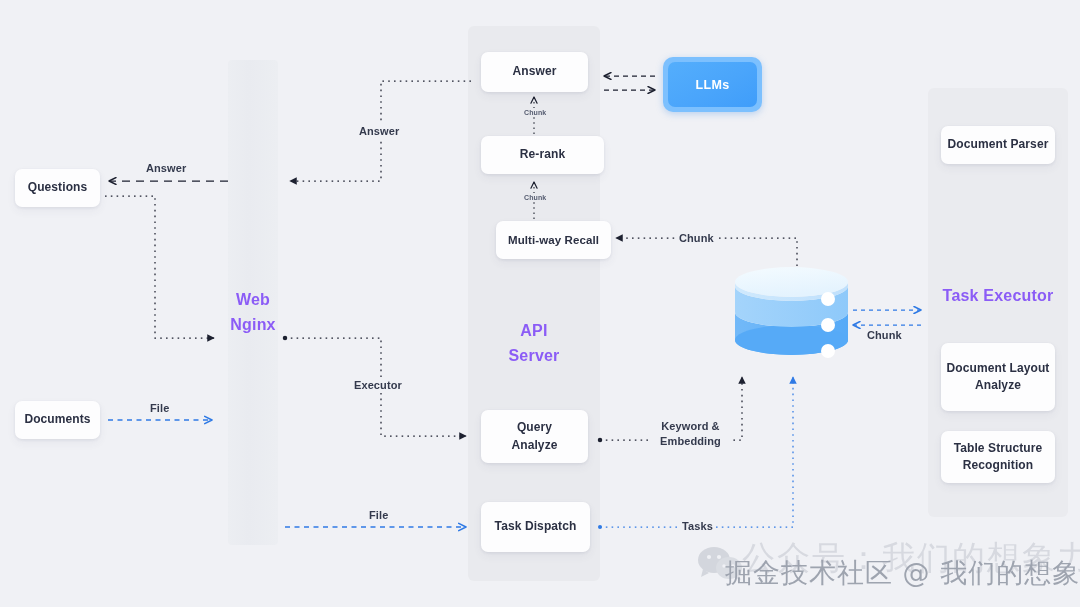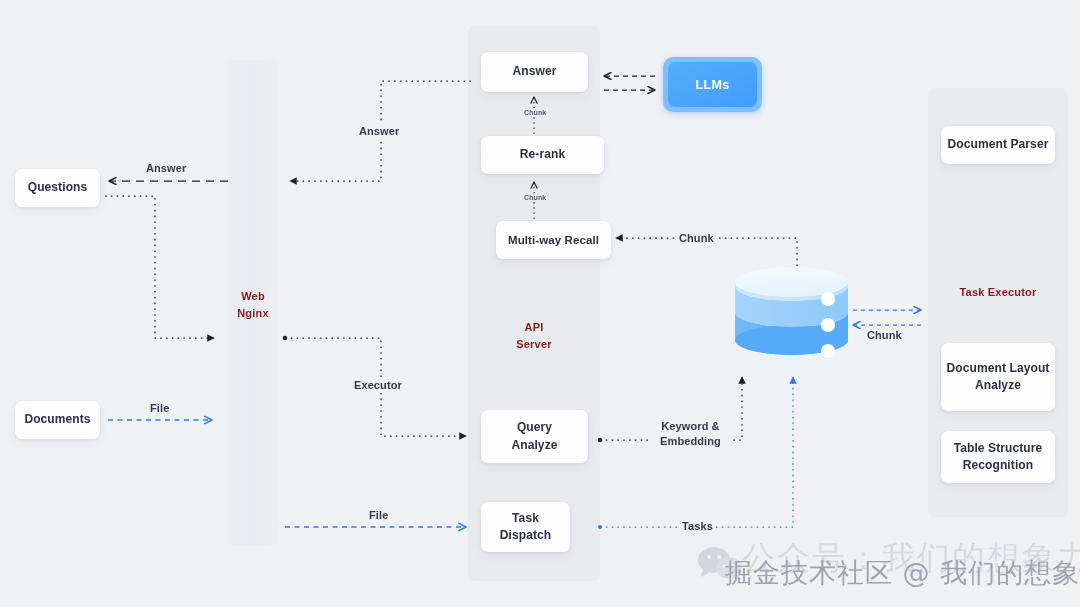--- a/index.html
+++ b/index.html
@@ -33,21 +33,21 @@
     line-height:1.45;
     letter-spacing:.1px;
     box-sizing:border-box;
     padding:4px 6px;
   }
   .node.sm{font-size:11.5px;}
 
   
   .col-title{
     position:absolute;text-align:center;
-    color:#7f1d1d;font-size:11px;font-weight:700;line-height:1.55;
+    color:#8b5cf6;font-size:16px;font-weight:700;line-height:1.55;
     letter-spacing:.2px;
   }
 
   
   .llms-outer{
     position:absolute;left:663px;top:57px;width:99px;height:55px;
     background:#7cc0fe;border-radius:10px;
     box-shadow:0 2px 7px rgba(80,150,230,.35);
     box-sizing:border-box;padding:5px;
   }
@@ -193,21 +193,21 @@
   </div>
 
   <div class="col-title" style="left:468px;top:319px;width:132px;white-space:pre;">API
 Server</div>
 
   <div class="node" style="left:481px;top:410px;width:107px;height:53px;white-space:pre;">
     <span>Query
 Analyze</span>
   </div>
 
-  <div class="node" style="left:481px;top:502px;width:89px;height:50px;">
+  <div class="node" style="left:481px;top:502px;width:109px;height:50px;">
     <span>Task Dispatch</span>
   </div>
 
   <div class="llms-outer">
     <div class="llms-inner">
       <span>LLMs</span>
     </div>
   </div>
 
   <div class="db">

